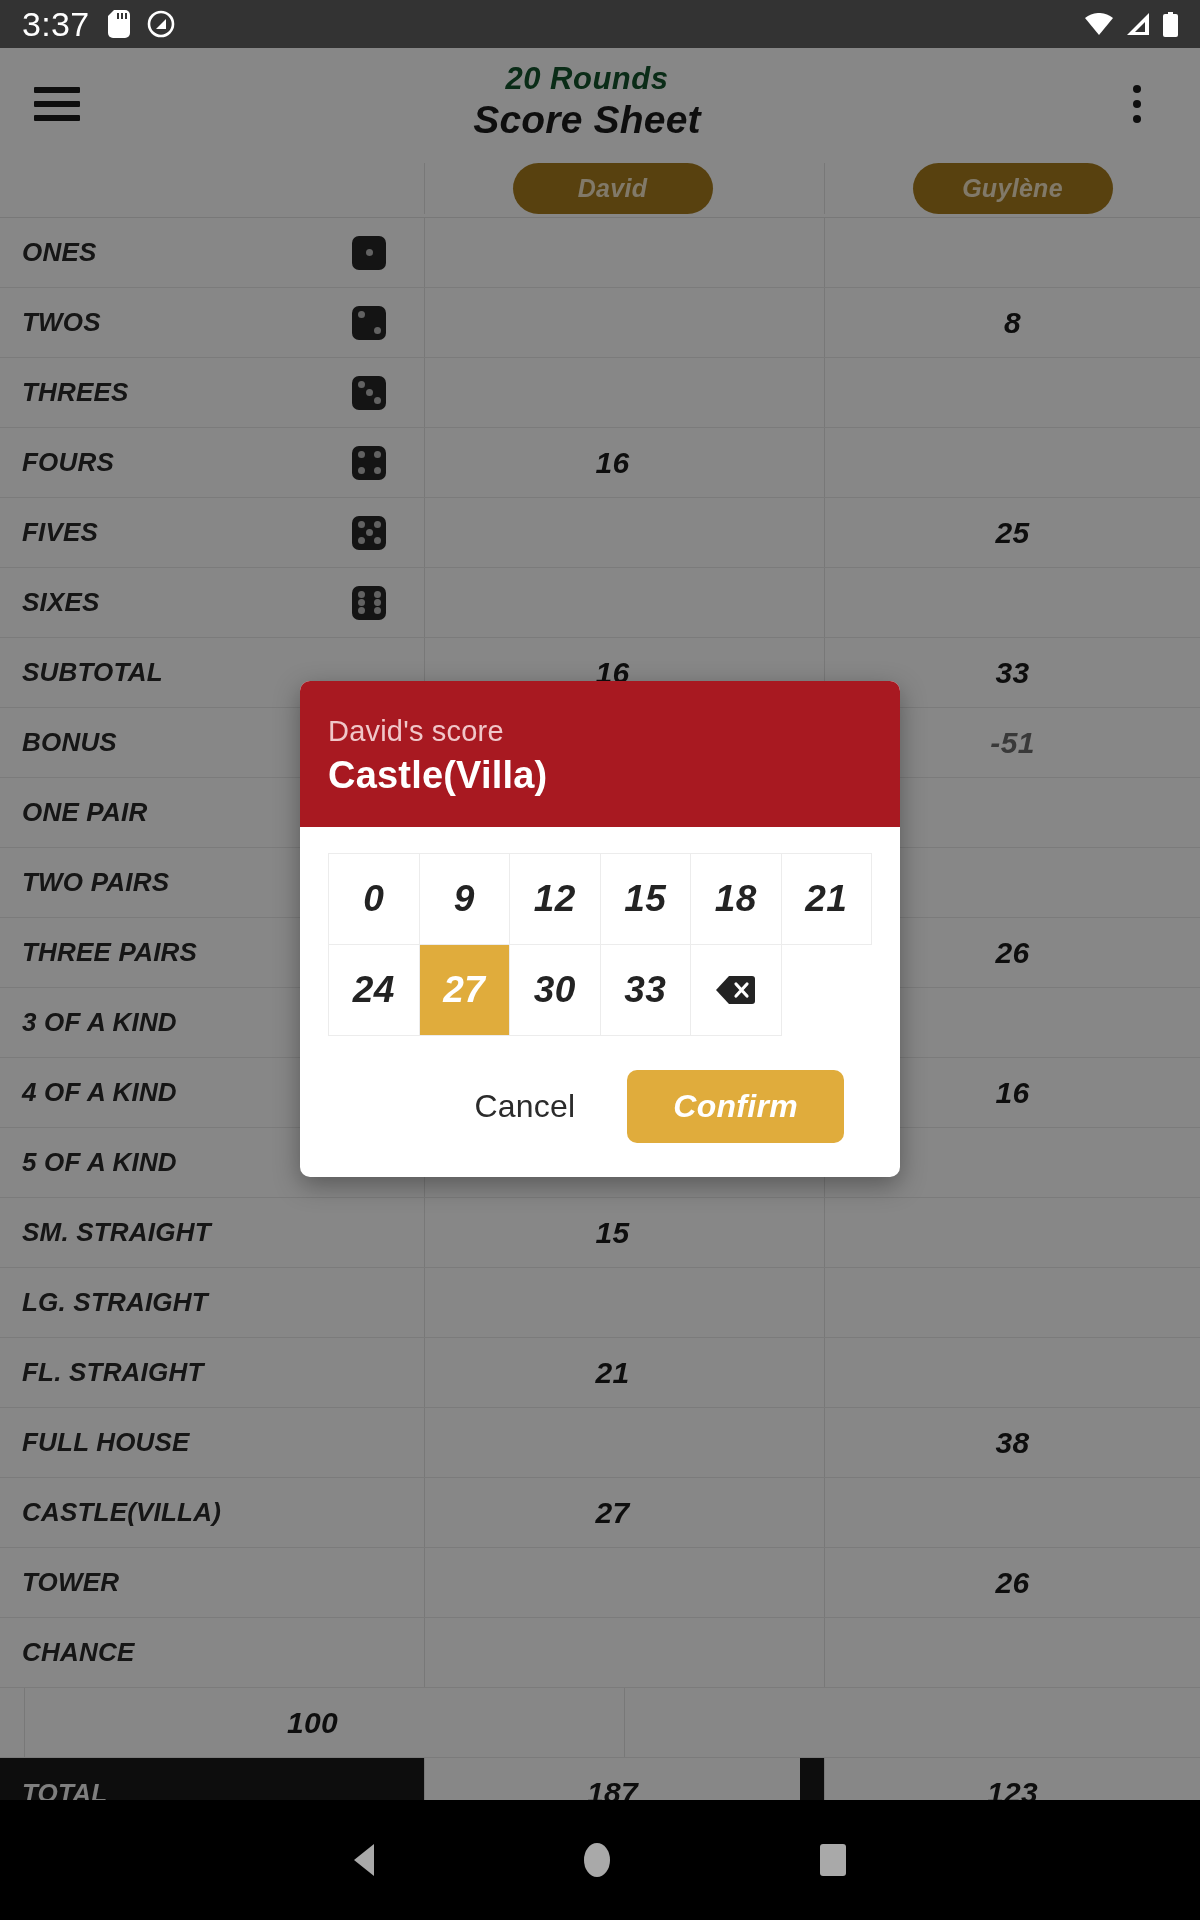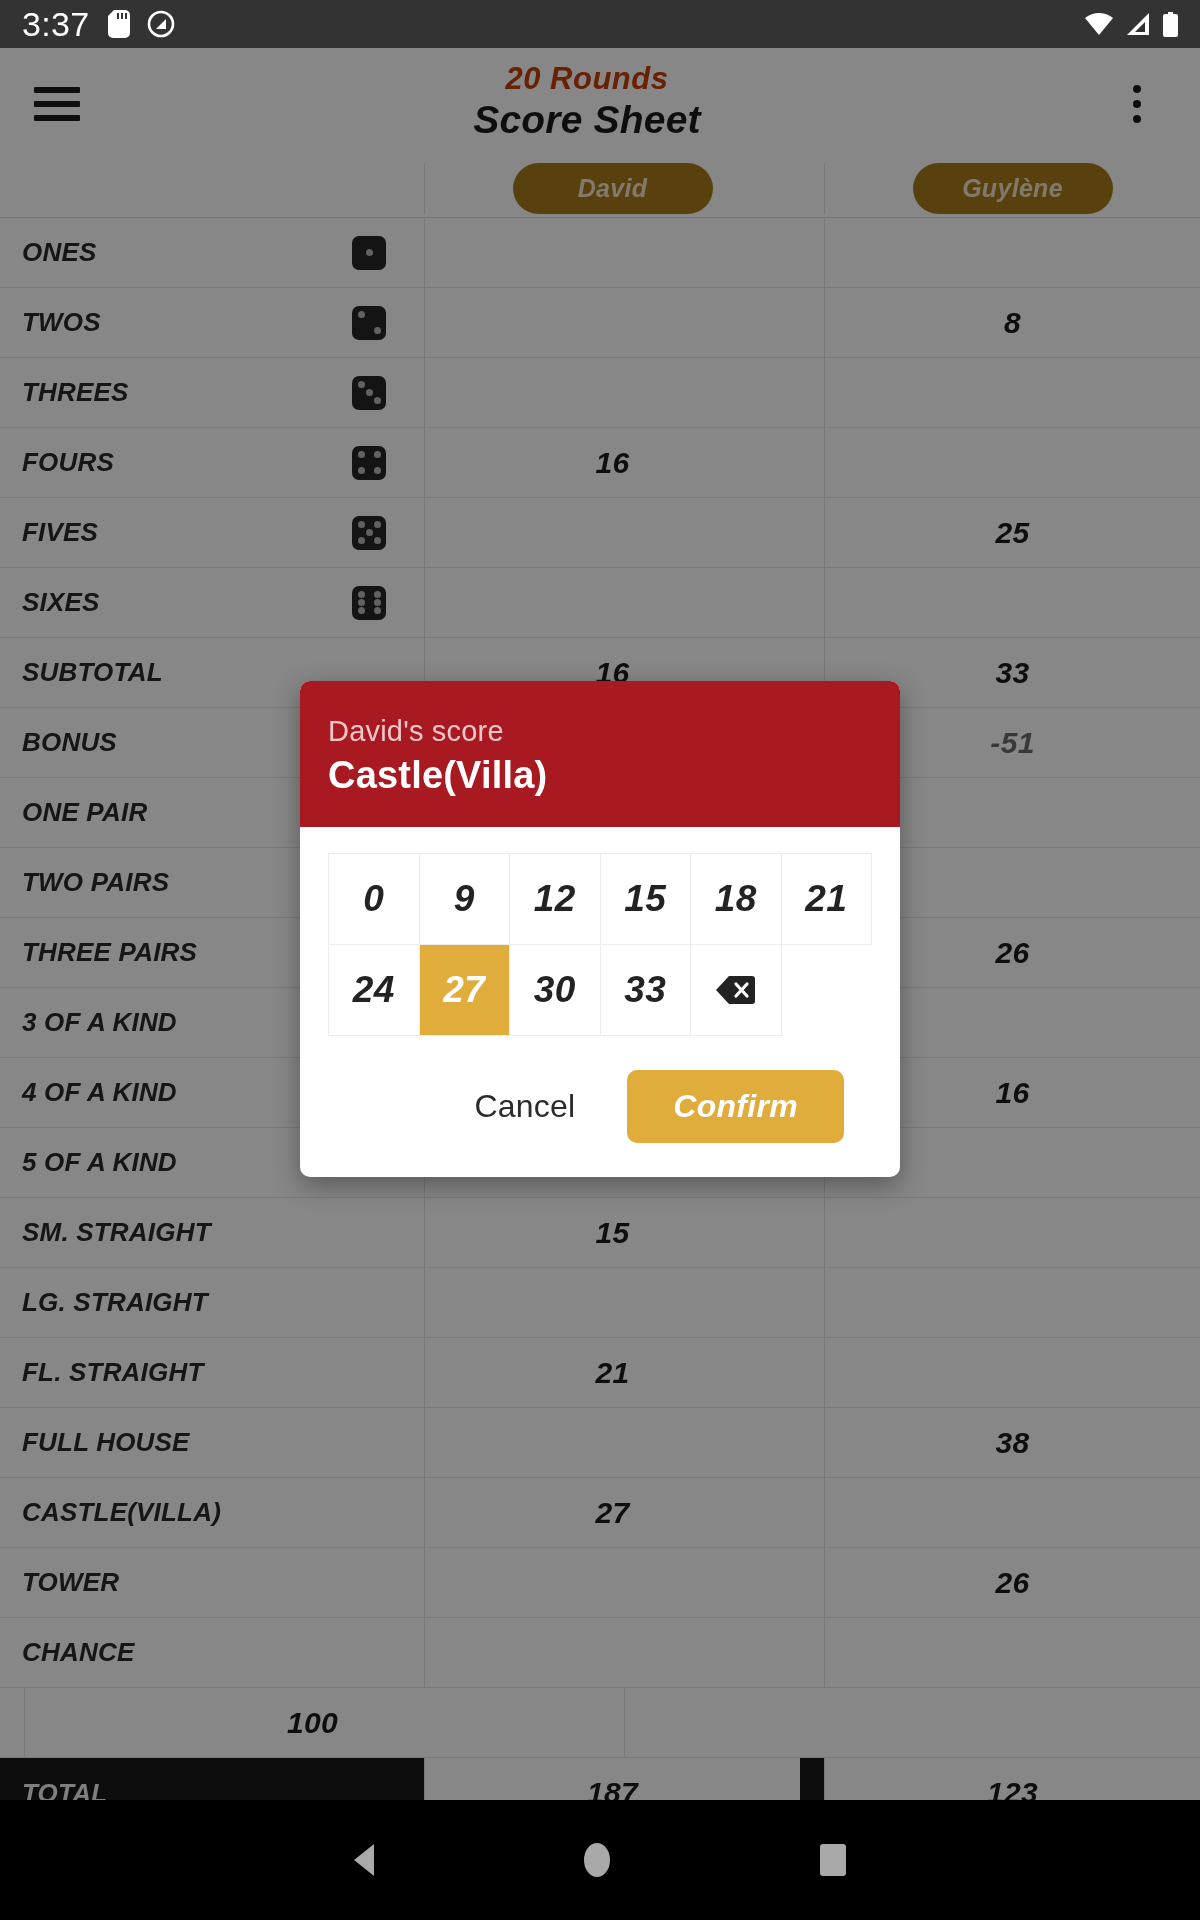--- a/index.html
+++ b/index.html
@@ -32,21 +32,21 @@
   .hamburger {
     width: 46px; height: 34px; margin-left: 34px;
     display: flex; flex-direction: column; justify-content: space-between;
   }
   .hamburger i { display: block; height: 6px; background: #1c1c1c; border-radius: 1px; }
   .title-wrap {
     flex: 1; display: flex; flex-direction: column; align-items: center; justify-content: center;
     margin-left: -20px;
   }
   .title-rounds {
-    font-size: 31px; color: #c2410c; font-weight: 700; font-style: italic;
+    font-size: 31px; color: #14532d; font-weight: 700; font-style: italic;
     letter-spacing: .5px; line-height: 1.05;
   }
   .title-main {
     font-size: 39px; color: #1c1c1c; font-weight: 700; font-style: italic;
     letter-spacing: .2px; line-height: 1.25;
   }
   .kebab { width: 46px; margin-right: 40px; display: flex; flex-direction: column;
            align-items: center; gap: 7px; }
   .kebab i { width: 8px; height: 8px; border-radius: 50%; background: #1c1c1c; display: block; }
 

